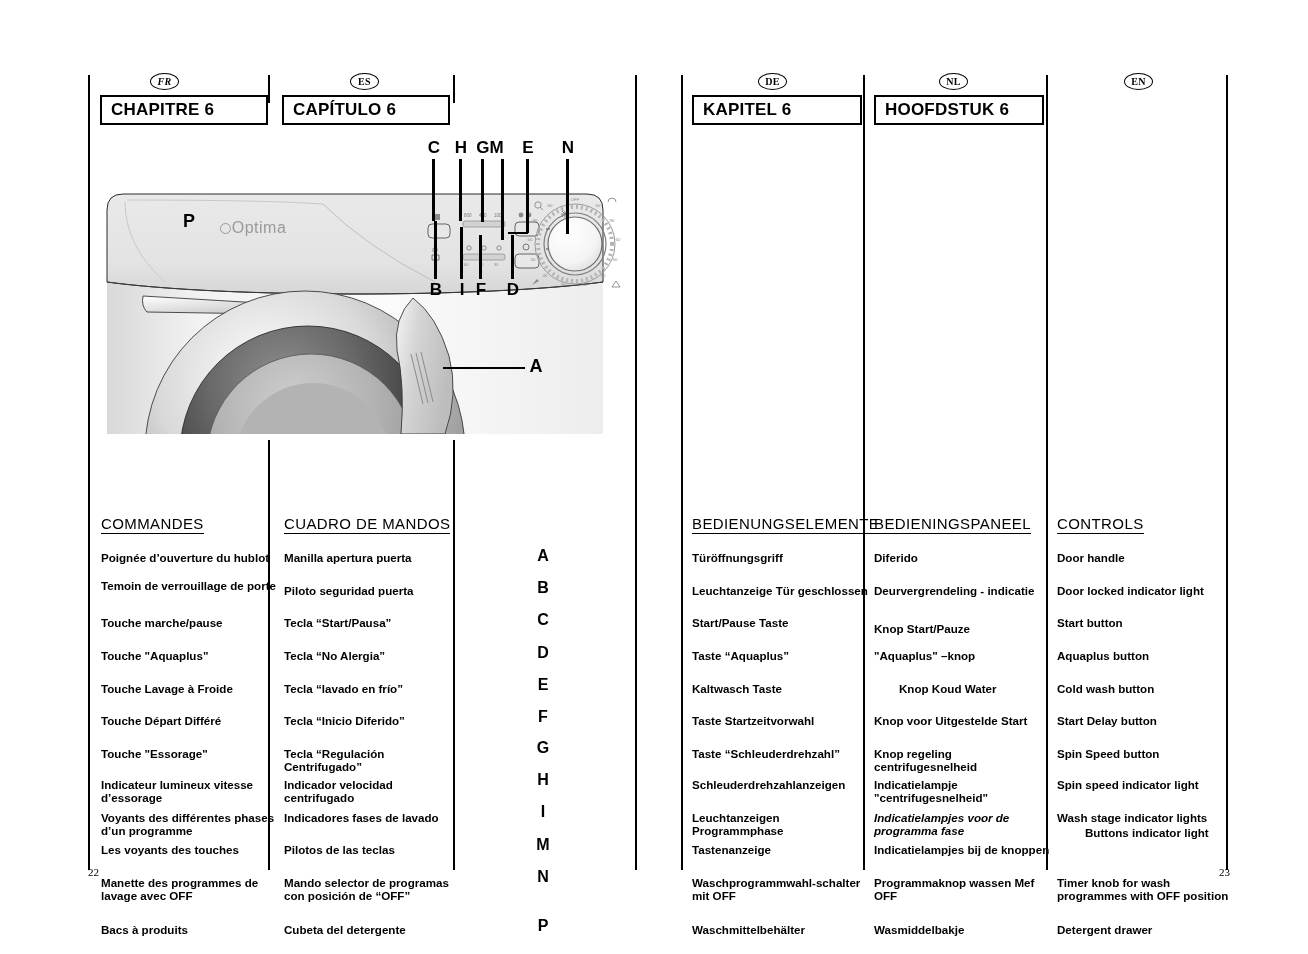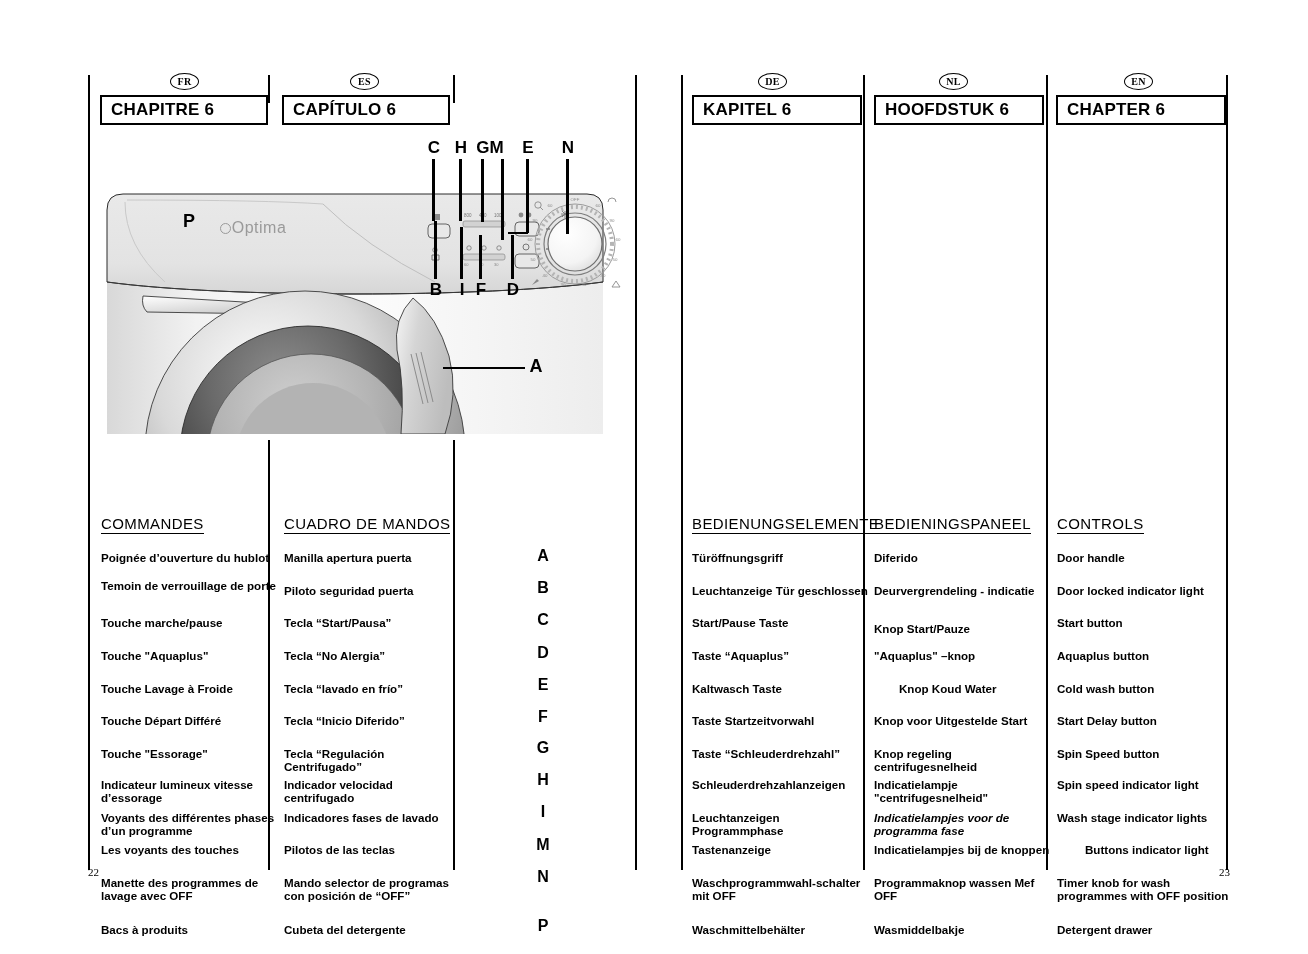--- a/index.html
+++ b/index.html
@@ -94,21 +94,21 @@
 
   <div class="half left">
 
     <div class="vrule" style="left:0px;  top:0;   height:795px;"></div>
     <div class="vrule" style="left:180px;top:0;   height:28px;"></div>
     <div class="vrule" style="left:180px;top:365px;height:430px;"></div>
     <div class="vrule" style="left:365px;top:0;   height:28px;"></div>
     <div class="vrule" style="left:365px;top:365px;height:430px;"></div>
     <div class="vrule" style="left:547px;top:0;   height:795px;"></div>
 
-    <div class="flag" style="left:82px;top:-2px;">
+    <div class="flag" style="left:62px;top:-2px;font-style:italic;">
       <span>FR</span>
     </div>
     <div class="flag" style="left:262px;top:-2px;">
       <span>ES</span>
     </div>
 
     <div class="chapbox" style="left:12px;top:20px;width:155px;">
       <span>CHAPITRE 6</span>
     </div>
     <div class="chapbox" style="left:194px;top:20px;width:155px;">
@@ -379,23 +379,20 @@
     <div class="flag" style="left:443px;top:-2px;">
       <span>EN</span>
     </div>
 
     <div class="chapbox" style="left:11px;top:20px;width:157px;">
       <span>KAPITEL 6</span>
     </div>
     <div class="chapbox" style="left:193px;top:20px;width:157px;">
       <span>HOOFDSTUK 6</span>
     </div>
-    <div class="chapbox" style="left:375px;top:20px;width:157px;">
-      <span>CHAPTER 6</span>
-    </div>
 
     <div class="col" style="left:11px;">
       <div class="colhead">BEDIENUNGSELEMENTE</div>
       <div class="item" style="top:36px;">Türöffnungsgriff</div>
       <div class="item" style="top:69px;">Leuchtanzeige Tür geschlossen</div>
       <div class="item" style="top:101px;">Start/Pause Taste</div>
       <div class="item" style="top:134px;">Taste “Aquaplus”</div>
       <div class="item" style="top:167px;">Kaltwasch Taste</div>
       <div class="item" style="top:199px;">Taste Startzeitvorwahl</div>
       <div class="item" style="top:232px;">Taste “Schleuderdrehzahl”</div>
@@ -426,21 +423,21 @@
       <div class="colhead">CONTROLS</div>
       <div class="item" style="top:36px;">Door handle</div>
       <div class="item" style="top:69px;">Door locked indicator light</div>
       <div class="item" style="top:101px;">Start button</div>
       <div class="item" style="top:134px;">Aquaplus button</div>
       <div class="item" style="top:167px;">Cold wash button</div>
       <div class="item" style="top:199px;">Start Delay button</div>
       <div class="item" style="top:232px;">Spin Speed button</div>
       <div class="item" style="top:263px;">Spin speed indicator light</div>
       <div class="item" style="top:296px;">Wash stage indicator lights</div>
-      <div class="item" style="top:328px;padding-left:28px;">Buttons indicator light</div>
+      <div class="item" style="top:311px;padding-left:28px;">Buttons indicator light</div>
       <div class="item" style="top:361px;">Timer knob for wash programmes with OFF position</div>
       <div class="item" style="top:408px;">Detergent drawer</div>
     </div>
   </div>
 
   <div class="pageno" style="left:88px;top:866px;">22</div>
   <div class="pageno" style="left:1219px;top:866px;">23</div>
 
 </div>
 

